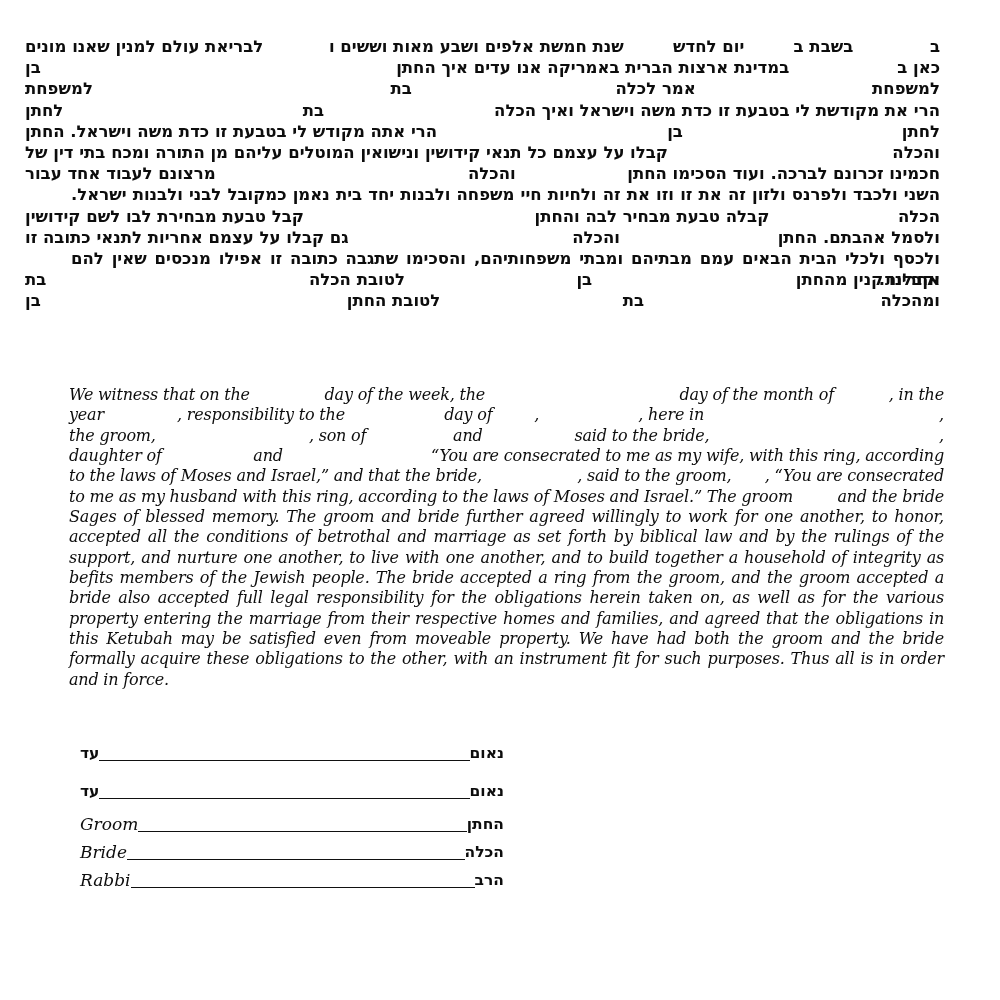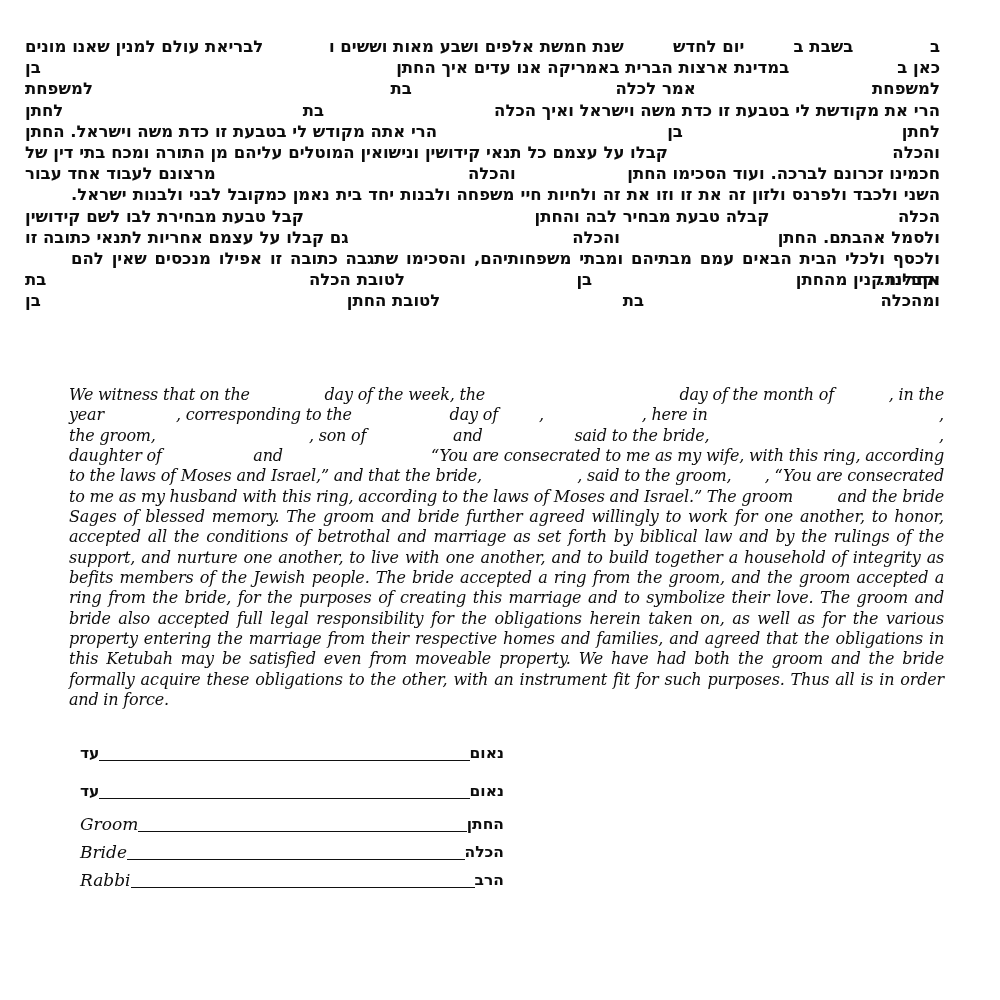--- a/index.html
+++ b/index.html
@@ -122,21 +122,21 @@
         <span class="gap" style="flex-grow: 75;"></span>
         <span class="seg">day of the week, the</span>
         <span class="gap" style="flex-grow: 195;"></span>
         <span class="seg">day of the month of</span>
         <span class="gap" style="flex-grow: 55;"></span>
         <span class="seg">, in the</span>
       </div>
       <div class="en-line flexline">
         <span class="seg">year</span>
         <span class="gap" style="flex-grow: 70;"></span>
-        <span class="seg">, corresponding to the</span>
+        <span class="seg">, responsibility to the</span>
         <span class="gap" style="flex-grow: 95;"></span>
         <span class="seg">day of</span>
         <span class="gap" style="flex-grow: 40;"></span>
         <span class="seg">,</span>
         <span class="gap" style="flex-grow: 95;"></span>
         <span class="seg">, here in</span>
         <span class="gap" style="flex-grow: 225;"></span>
         <span class="seg">,</span>
       </div>
       <div class="en-line flexline">
@@ -166,21 +166,20 @@
       </div>
       <div class="en-line flexline">
         <span class="seg">to me as my husband with this ring, according to the laws of Moses and Israel.”  The groom</span>
         <span class="gap" style="flex-grow: 35;"></span>
         <span class="seg">and the bride</span>
       </div>
       <div class="en-line just"><span class="seg">Sages of blessed memory.  The groom and bride further agreed willingly to work for one another, to honor,</span></div>
       <div class="en-line just"><span class="seg">accepted all the conditions of betrothal and marriage as set forth by biblical law and by the rulings of the</span></div>
       <div class="en-line just"><span class="seg">support, and nurture one another, to live with one another, and to build together a household of integrity as</span></div>
       <div class="en-line just"><span class="seg">befits members of the Jewish people.  The bride accepted a ring from the groom, and the groom accepted a</span></div>
-      <div class="en-line just"><span class="seg">ring from the bride, for the purposes of creating this marriage and to symbolize their love.  The groom and</span></div>
       <div class="en-line just"><span class="seg">bride also accepted full legal responsibility for the obligations herein taken on, as well as for the various</span></div>
       <div class="en-line just"><span class="seg">property entering the marriage from their respective homes and families, and agreed that the obligations in</span></div>
       <div class="en-line just"><span class="seg">this Ketubah may be satisfied even from moveable property.   We have had both the groom and the bride</span></div>
       <div class="en-line just"><span class="seg">formally acquire these obligations to the other, with an instrument fit for such purposes.  Thus all is in order</span></div>
       <div class="en-line"><span class="seg">and in force.</span></div>
     </div>
   <div class="sig-block" id="sig-block">
       <div class="sig-row" style="margin-top: 0px;">
         <span class="lab-he">עד</span>
         <span class="rule"></span>

